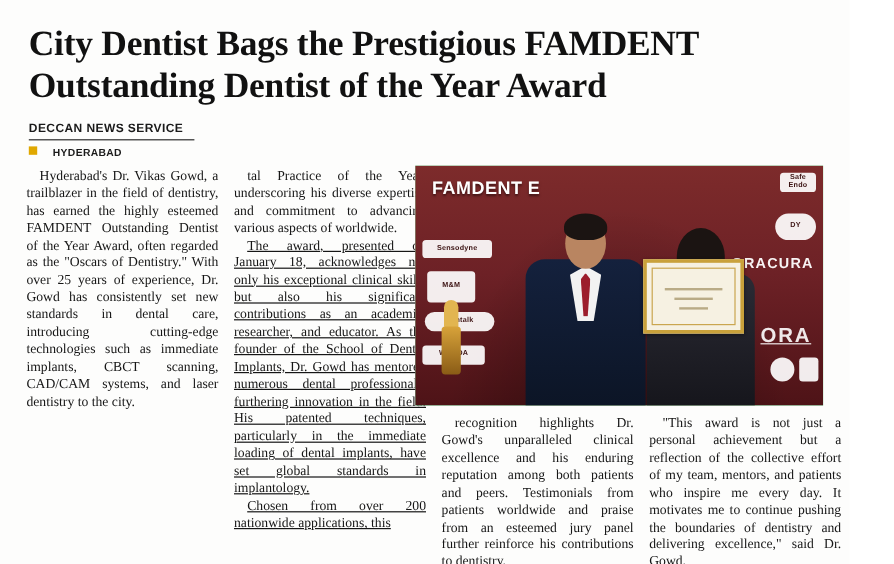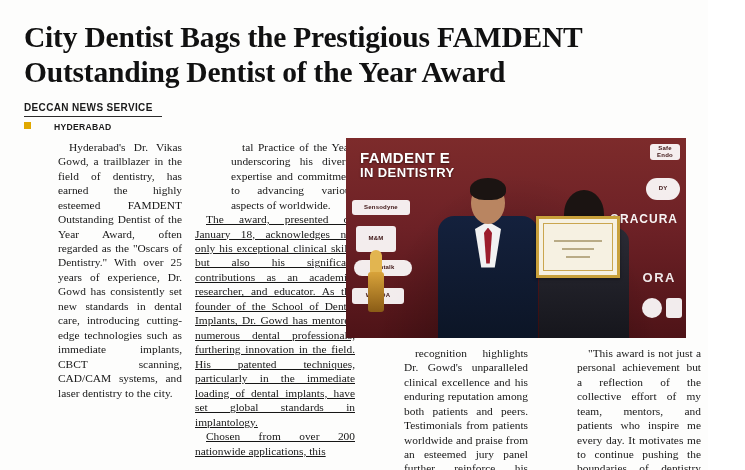--- a/index.html
+++ b/index.html
@@ -47,21 +47,21 @@
   }
   .byline-rule {
     margin-top: 3px;
     border-bottom: 1.2px solid #2b2b2b;
     width: 138px;
   }
   .dateline-row {
     margin-top: 5px;
     display: flex;
     align-items: flex-start;
-    gap: 23px;
+    gap: 13px;
   }
   .dateline-marker {
     width: 7px;
     height: 7px;
     background: #e0a800;
     display: inline-block;
   }
   .dateline {
     font-family: "Liberation Sans", sans-serif;
     font-size: 8.6px;
@@ -89,21 +89,20 @@
   }
   .col p {
     margin: 0;
   }
   .col p + p {
     text-indent: 11px;
     text-decoration: underline;
   }
   .col p:first-child {
     text-indent: 11px;
-    margin-left: 36px;
   }
   .col-1 { width: 160px; }
   .col-2 { width: 160px; }
   .col-3 { width: 160px; }
   .col-4 { width: 160px; }
   .photo-wrap {
     position: absolute;
     right: 0;
     top: -2px;
     width: 340px;
@@ -168,23 +167,24 @@
     letter-spacing: 1px;
     opacity: 0.95;
   }
   .oracura2 {
     position: absolute;
     right: 10px;
     top: 132px;
     color: #ffffff;
     font-family: "Liberation Sans", sans-serif;
     font-weight: 700;
-    font-size: 13px;
+    font-size: 17px;
     letter-spacing: 1.5px;
     opacity: 0.9;
+    text-decoration: underline;
   }
   .person {
     position: absolute;
     bottom: 0;
   }
   .p1 { left: 88px; width: 108px; height: 160px; }
   .p2 { left: 186px; width: 104px; height: 152px; }
   .head {
     position: absolute;
     left: 50%;
@@ -347,21 +347,20 @@
           <div class="blogo" style="left:10px; top:88px; width:40px; height:26px;">M&amp;M</div>
           <div class="blogo" style="left:8px; top:122px; width:58px; height:16px; border-radius:9px;">Dentalk</div>
           <div class="blogo" style="left:6px; top:150px; width:52px; height:16px;">WOSOA</div>
           <div class="blogo" style="left:300px; top:40px; width:34px; height:22px; border-radius:11px;">DY</div>
           <div class="blogo" style="left:296px; top:160px; width:20px; height:20px; border-radius:50%;"></div>
           <div class="blogo" style="left:320px; top:160px; width:16px; height:20px;"></div>
         </div>
 
         <div class="fam-title">
           <span>FAMDENT E</span>
-          <span class="fam-sub">IN DENTISTRY</span>
         </div>
 
         <div class="oracura">ORACURA</div>
         <div class="oracura2">ORA</div>
 
         <div class="person p1">
           <div class="torso">
             <div class="shirt"></div>
             <div class="tie"></div>
           </div>

